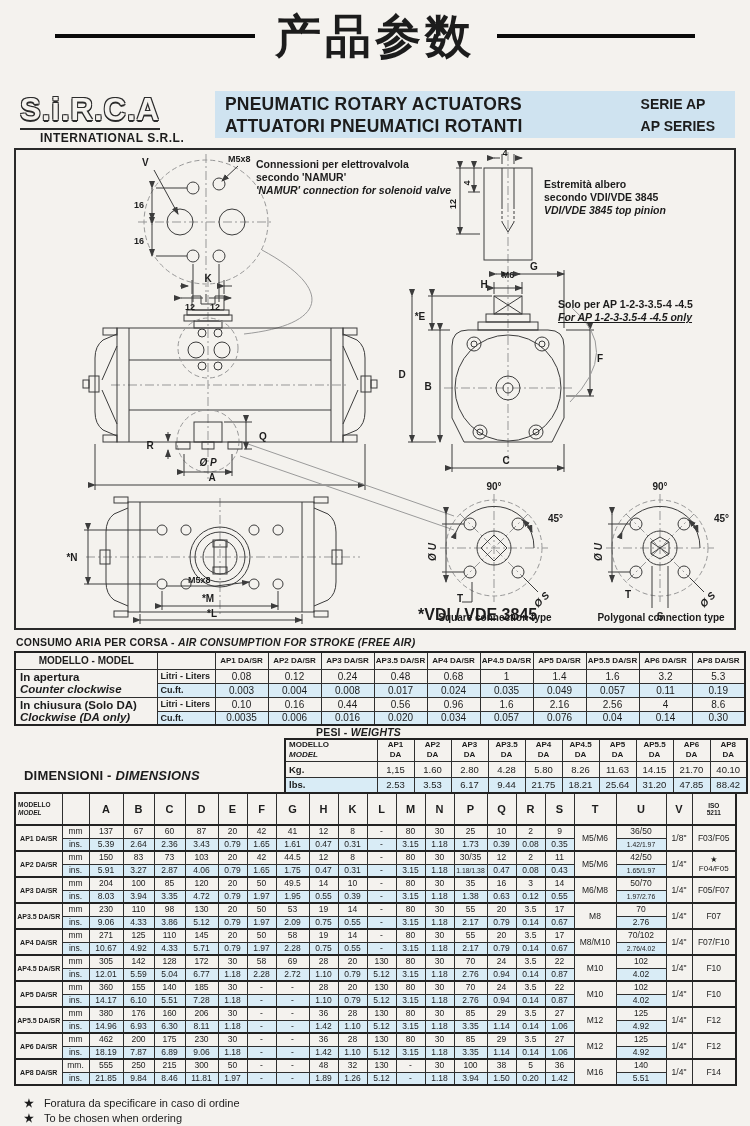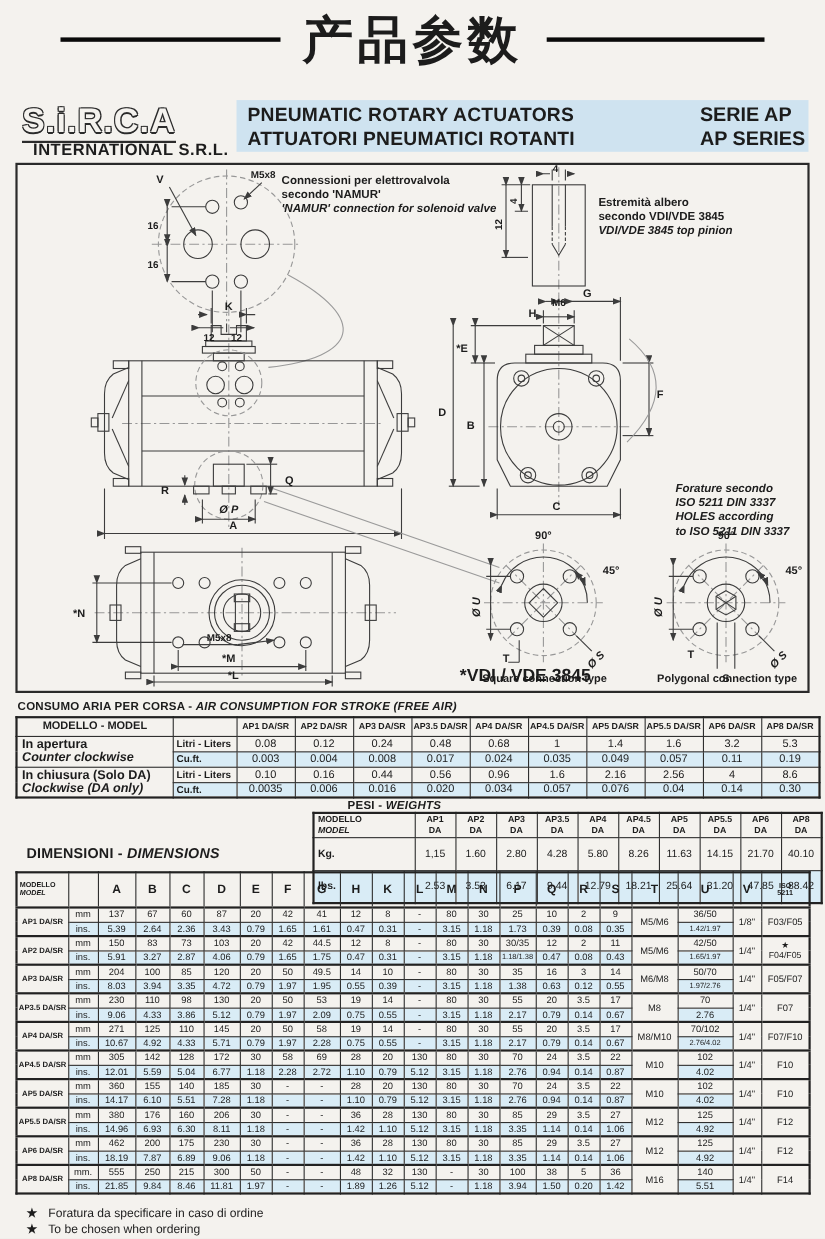--- a/index.html
+++ b/index.html
@@ -12,25 +12,25 @@
     font-size:46px; font-weight:bold; letter-spacing:4px; }
   .title-rule{ position:absolute; top:34px; height:4px; background:#0a0a0a; }
   .title-rule.left{ left:55px; width:200px; }
   .title-rule.right{ left:497px; width:198px; }
 
   
   .brand{ position:absolute; top:92px; left:20px; width:200px; height:48px; }
   .logo-text{ font-size:31px; font-weight:bold; letter-spacing:1px; color:var(--paper);
     text-shadow:-1px -1px 0 #2c2c2c,1px -1px 0 #2c2c2c,-1px 1px 0 #2c2c2c,1px 1px 0 #2c2c2c,0 2px 0 #2c2c2c;
     border-bottom:2px solid #2c2c2c; padding-bottom:1px; }
-  .logo-sub{ font-size:15px; font-weight:bold; letter-spacing:0.5px; display:inline-block; margin-left:10px; }
+  .logo-sub{ font-size:12px; font-weight:bold; letter-spacing:0.5px; display:inline-block; margin-left:20px; }
   .blue-bar{ position:absolute; top:91px; left:215px; width:520px; height:47px; background:var(--bar);
     display:flex; align-items:center; }
   .bar-main{ padding-left:10px; font-size:17.5px; font-weight:bold; line-height:22px; letter-spacing:0.2px;}
-  .bar-series{ margin-left:auto; padding-right:3px; font-size:18px; font-weight:bold; line-height:22px; text-align:left;}
+  .bar-series{ margin-left:auto; padding-right:20px; font-size:14px; font-weight:bold; line-height:22px; text-align:left;}
 
   
   .plate{ position:absolute; top:148px; left:14px; width:722px; height:482px;
     border:2px solid #2a2a2a; background:var(--paper); }
   .plate svg{ position:absolute; left:0; top:0; }
   .note{ position:absolute; font-size:10.5px; font-weight:bold; line-height:13px; }
   .note .en{ font-style:italic; }
   .note .u{ text-decoration:underline; }
   .caption{ position:absolute; font-size:10px; font-weight:bold; text-align:center; }
   svg text{ font-family:"Liberation Sans", sans-serif; fill:#1c1c1c; }
@@ -53,21 +53,21 @@
   #ctable td.lab{ text-align:left; padding-left:4px; font-size:11.5px; font-weight:bold; }
   #ctable td.lab .en{ font-style:italic; }
   #ctable td.unit{ text-align:left; padding-left:3px; font-size:9px; font-weight:bold; }
 
   
   #wtitle{ top:726px; left:316px; }
   #wtable{ position:absolute; top:738px; left:284px; width:462px; font-size:9.5px; border:2px solid #222; }
   #wtable th{ font-size:8px; font-weight:bold; height:22px; line-height:10px; }
   #wtable th.model{ text-align:left; padding-left:3px; }
   #wtable th.model .en{ font-style:italic; }
-  #wtable td{ height:30px; }
+  #wtable td{ height:16px; }
   #wtable td.lab{ text-align:left; padding-left:3px; font-weight:bold; }
 
   
   #dtitle{ top:768px; left:24px; font-size:13px; }
   #dtable{ position:absolute; top:792px; left:14px; width:722px; border:2px solid #222; }
   #dtable th{ font-size:11px; font-weight:bold; height:32px; }
   #dtable th.model{ font-size:6.5px; line-height:8px; text-align:left; padding-left:2px; }
   #dtable th.model .en{ font-style:italic; }
   #dtable th.iso{ font-size:6.5px; line-height:7px; }
   #dtable td{ height:13px; font-size:8.5px; line-height:11px; }
@@ -417,25 +417,23 @@
     <div class="note" style="left:240px; top:8px;">
       <div>Connessioni per elettrovalvola</div>
       <div>secondo 'NAMUR'</div>
       <div class="en">'NAMUR' connection for solenoid valve</div>
     </div>
     <div class="note" style="left:528px; top:28px;">
       <div>Estremità albero</div>
       <div>secondo VDI/VDE 3845</div>
       <div class="en">VDI/VDE 3845 top pinion</div>
     </div>
-    <div class="note" style="left:598px; top:288px; font-style:italic;">
-      <div>Forature secondo</div>
-      <div>ISO 5211 DIN 3337</div>
-      <div>HOLES according</div>
-      <div>to ISO 5211 DIN 3337</div>
+    <div class="note" style="left:542px; top:148px;">
+      <div>Solo per AP 1-2-3-3.5-4 -4.5</div>
+      <div class="en u">For AP 1-2-3-3.5-4 -4.5 only</div>
     </div>
     <div class="note" style="left:402px; top:458px; font-size:16px;">*VDI / VDE 3845</div>
     <div class="caption" style="left:398px; top:462px; width:162px;">Square connection type</div>
     <div class="caption" style="left:562px; top:462px; width:166px;">Polygonal connection type</div>
   </div>
 
   <div class="sec-title" style="top:636px; left:16px;">
     <span>CONSUMO ARIA PER CORSA - </span><span class="it">AIR CONSUMPTION FOR STROKE (FREE AIR)</span>
   </div>
   <table id="ctable">
@@ -593,21 +591,21 @@
           <td>14.15</td>
           <td>21.70</td>
           <td>40.10</td>
         </tr>
         <tr>
           <td class="lab alt">lbs.</td>
           <td class="alt">2.53</td>
           <td class="alt">3.53</td>
           <td class="alt">6.17</td>
           <td class="alt">9.44</td>
-          <td class="alt">12.79</td>
+          <td class="alt">21.75</td>
           <td class="alt">18.21</td>
           <td class="alt">25.64</td>
           <td class="alt">31.20</td>
           <td class="alt">47.85</td>
           <td class="alt">88.42</td>
         </tr>
       </tbody>
   </table>
 
   <div class="sec-title" id="dtitle">

